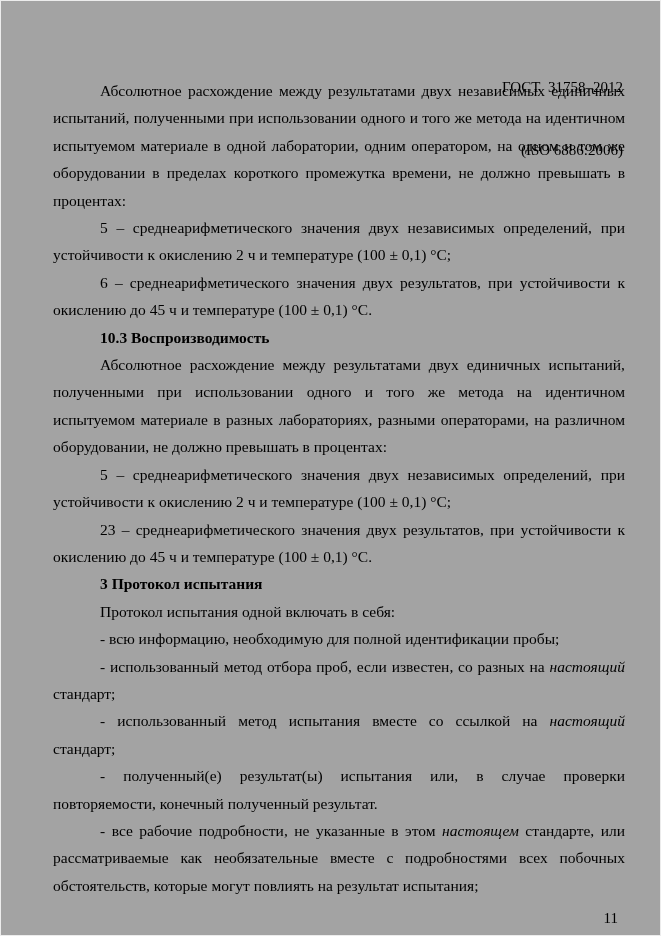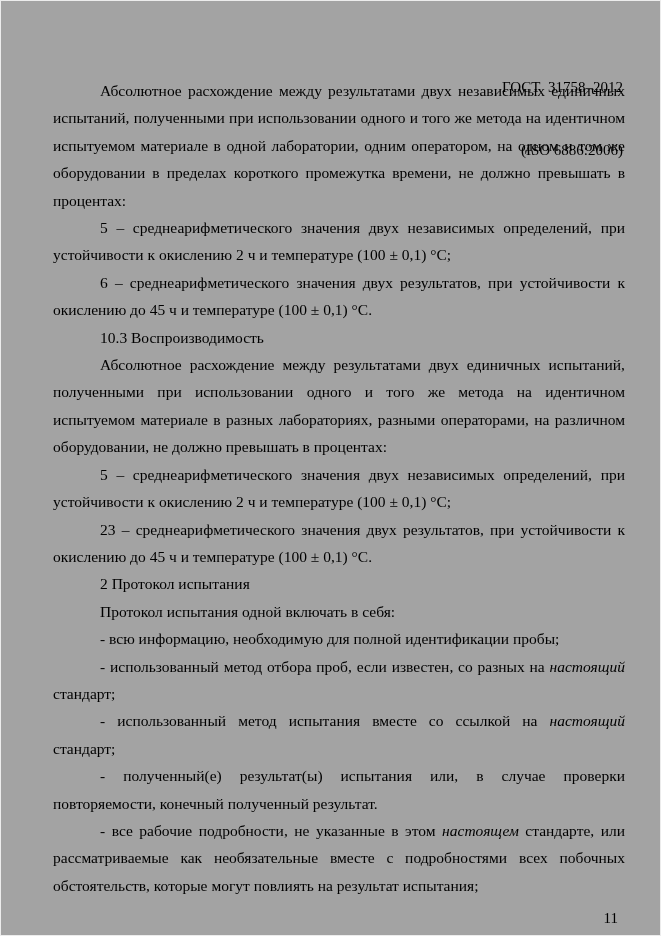--- a/index.html
+++ b/index.html
@@ -37,21 +37,21 @@
     line-height: 27.4px;
     text-align: justify;
   }
   .para {
     margin: 0;
     text-indent: 47px;
   }
   .heading {
     margin: 0;
     text-indent: 47px;
-    font-weight: normal;
+    font-weight: bold;
     text-align: left;
   }
   .it { font-style: italic; }
   .page-number {
     position: absolute;
     bottom: 8px;
     right: 42px;
     font-size: 15px;
   }
 </style>
@@ -74,21 +74,21 @@
     <p class="para">6 – среднеарифметического значения двух результатов, при  устойчивости к окислению до 45 ч и температуре (100 ± 0,1) °С.</p>
 
     <p class="heading">10.3 Воспроизводимость</p>
 
     <p class="para">Абсолютное расхождение между результатами двух единичных испытаний, полученными при использовании одного и того же метода на идентичном испытуемом материале в разных лабораториях, разными операторами, на различном оборудовании, не должно превышать в процентах:</p>
 
     <p class="para">5 – среднеарифметического значения двух  независимых определений, при устойчивости к окислению 2 ч и температуре (100 ± 0,1) °С;</p>
 
     <p class="para">23 – среднеарифметического значения двух результатов, при устойчивости к окислению до 45 ч и температуре (100 ± 0,1) °С.</p>
 
-    <p class="heading">2 Протокол испытания</p>
+    <p class="heading">3 Протокол испытания</p>
 
     <p class="para">Протокол испытания одной включать в себя:</p>
 
     <p class="para">- всю информацию, необходимую для полной идентификации пробы;</p>
 
     <p class="para"><span>- использованный метод отбора проб, если известен, со разных на </span><span class="it">настоящий</span><span> стандарт;</span></p>
 
     <p class="para"><span>- использованный метод испытания вместе со ссылкой на </span><span class="it">настоящий</span><span> стандарт;</span></p>
 
     <p class="para">- полученный(е) результат(ы) испытания или, в случае проверки повторяемости, конечный полученный результат.</p>

